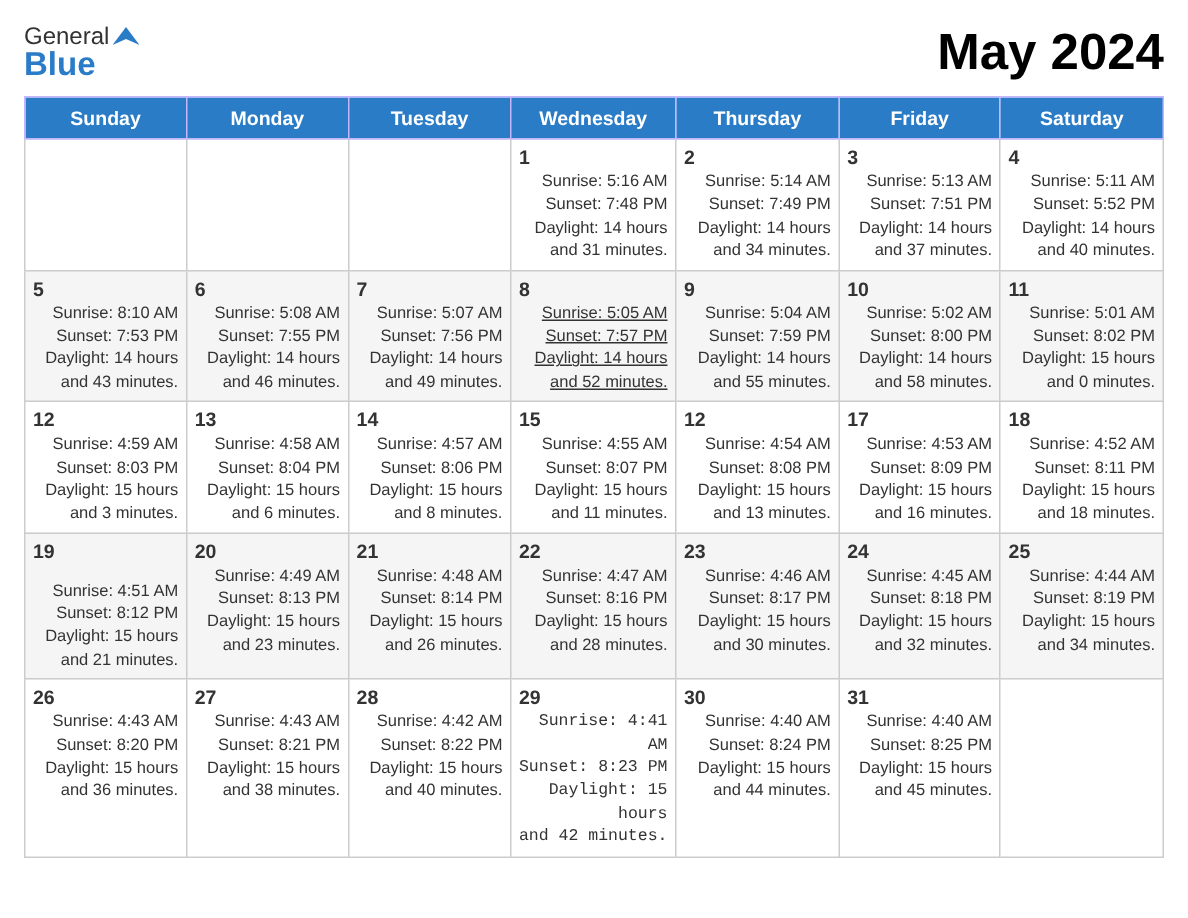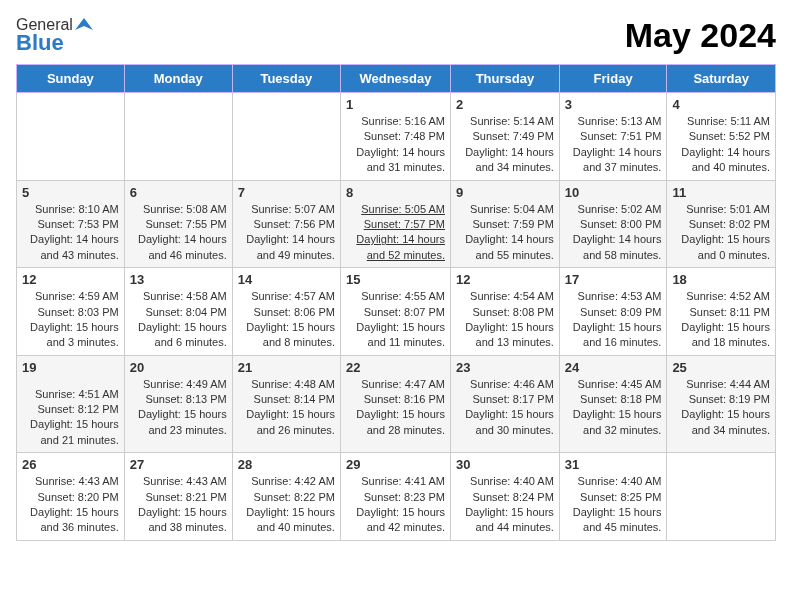--- a/index.html
+++ b/index.html
@@ -311,21 +311,21 @@
         </td>
         <td>
           <span class="day-number">28</span>
           <div class="day-info" style="white-space: pre-line;">Sunrise: 4:42 AM
 Sunset: 8:22 PM
 Daylight: 15 hours
 and 40 minutes.</div>
         </td>
         <td>
           <span class="day-number">29</span>
-          <div class="day-info" style="white-space: pre-line;">Sunrise: 4:41 AM
+          <div class="day-info" style="white-space: pre-line; font-family: Liberation Mono, monospace;">Sunrise: 4:41 AM
 Sunset: 8:23 PM
 Daylight: 15 hours
 and 42 minutes.</div>
         </td>
         <td>
           <span class="day-number">30</span>
           <div class="day-info" style="white-space: pre-line;">Sunrise: 4:40 AM
 Sunset: 8:24 PM
 Daylight: 15 hours
 and 44 minutes.</div>

